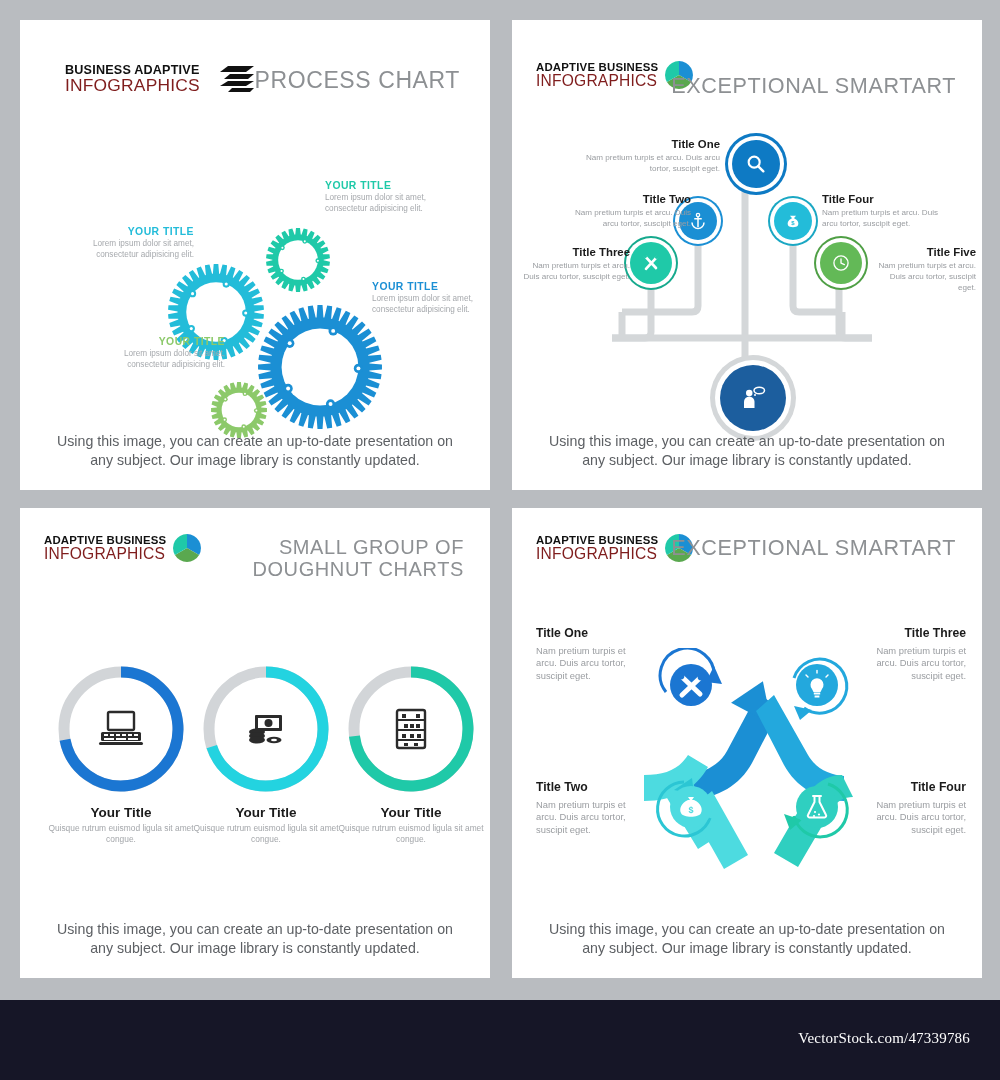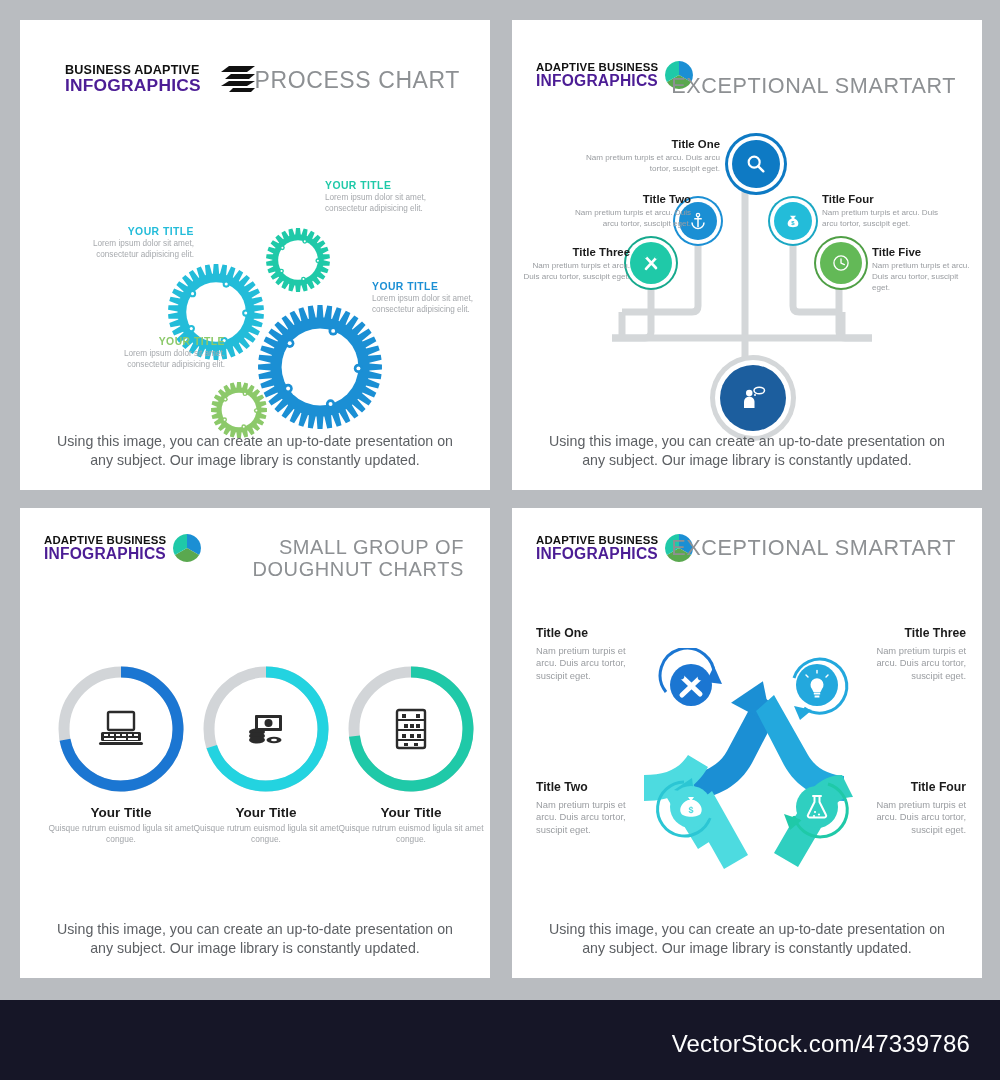--- a/index.html
+++ b/index.html
@@ -12,21 +12,21 @@
   #stage { position: relative; width: 1000px; height: 1080px; background: #b9bcc0; }
 
   .slide { position: absolute; background: #ffffff; overflow: hidden; }
   #slide-1 { left: 20px;  top: 20px;  width: 470px; height: 470px; }
   #slide-2 { left: 512px; top: 20px;  width: 470px; height: 470px; }
   #slide-3 { left: 20px;  top: 508px; width: 470px; height: 470px; }
   #slide-4 { left: 512px; top: 508px; width: 470px; height: 470px; }
   .logo { position: absolute; display: flex; align-items: center; gap: 6px; }
   .logo-text { line-height: 1.0; }
   .logo-l1 { font-weight: bold; letter-spacing: .2px; color: #111; }
-  .logo-l2 { font-weight: bold; letter-spacing: .2px; color: #4c1d95; }
+  .logo-l2 { font-weight: normal; letter-spacing: .2px; color: #7f1d1d; }
   .logo-stripes { display: block; }
 
   .slide-title {
     position: absolute; color: #8d9093; font-weight: 300;
     letter-spacing: .6px; text-align: right; line-height: 1.12;
   }
 
   
   .caption {
     position: absolute; left: 0; width: 100%;
@@ -69,22 +69,22 @@
   }
   #wm-logo {
     position: absolute; left: 30px; top: 20px;
     font-size: 33px; color: #ffffff; letter-spacing: -.3px;
     font-family: "DejaVu Sans", sans-serif;
   }
   #wm-logo .b { font-weight: bold; }
   #wm-logo .reg { font-size: 13px; vertical-align: super; }
   #wm-url {
     position: absolute; right: 30px; top: 30px;
-    font-size: 24px; color: #ffffff; letter-spacing: .2px;
-    font-family: Liberation Sans, sans-serif;
+    font-size: 15px; color: #ffffff; letter-spacing: .2px;
+    font-family: Liberation Serif, serif;
   }
 </style>
 </head>
 <body>
 
 <div id="stage">
 
   <div class="slide" id="slide-1">
 
     <div class="logo" style="left:45px; top:44px;gap:20px;">
@@ -284,21 +284,21 @@
       <div class="nl-body">Nam pretium turpis et arcu. Duis arcu tortor, suscipit eget.</div>
     </div>
     <div class="node-label" style="left:8px;top:226px;text-align:right;width:110px;">
       <div class="nl-title">Title Three</div>
       <div class="nl-body">Nam pretium turpis et arcu. Duis arcu tortor, suscipit eget.</div>
     </div>
     <div class="node-label" style="left:310px;top:173px;text-align:left;width:122px;">
       <div class="nl-title">Title Four</div>
       <div class="nl-body">Nam pretium turpis et arcu. Duis arcu tortor, suscipit eget.</div>
     </div>
-    <div class="node-label" style="left:360px;top:226px;text-align:left;width:110px;padding-right:6px;">
+    <div class="node-label" style="left:360px;top:226px;text-align:right;width:110px;padding-right:6px;">
       <div class="nl-title">Title Five</div>
       <div class="nl-body">Nam pretium turpis et arcu. Duis arcu tortor, suscipit eget.</div>
     </div>
 
     <div class="caption" style="top:412px;">Using this image, you can create an up-to-date presentation on any subject. Our image library is constantly updated.</div>
   </div>
 
   <div class="slide" id="slide-3">
 
     <div class="logo" style="left:24px; top:25px;">

